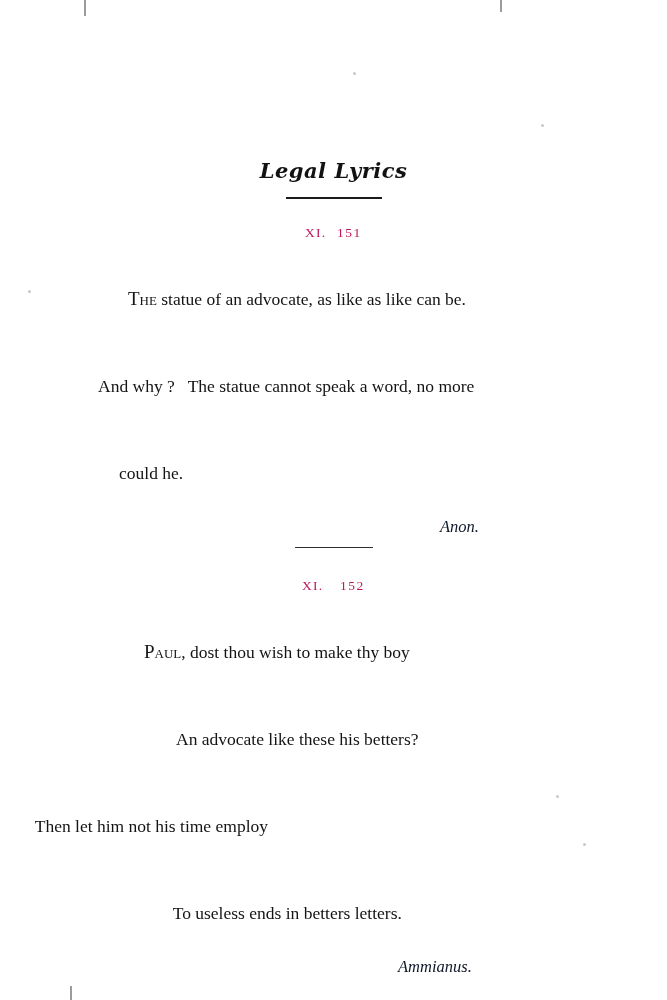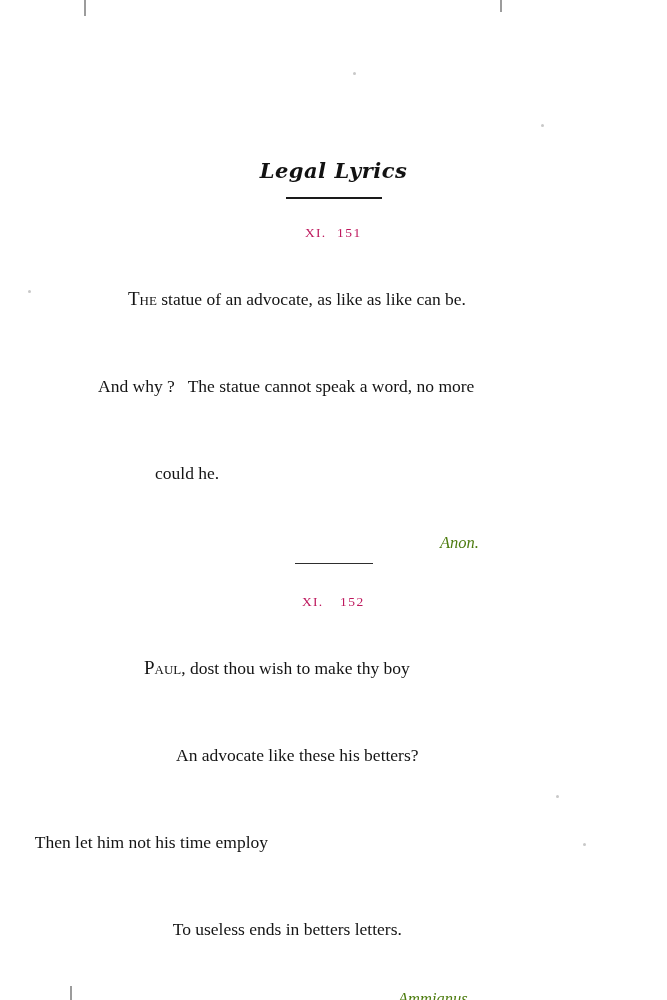--- a/index.html
+++ b/index.html
@@ -84,22 +84,21 @@
   }
   .line .sc {
     font-variant: small-caps;
     font-size: 19px;
     margin-left: 29px;
   }
 
   .attrib {
     font-style: italic;
     font-size: 16.5px;
-    color: #4d7c0f;
-    margin-top: 16px;
+    color: #0f172a;
   }
 </style>
 </head>
 <body>
 
 <div class="page">
 
   <div class="edge-mark" style="left:84px; top:0; width:2px; height:16px;"></div>
   <div class="edge-mark" style="left:500px; top:0; width:2px; height:12px;"></div>
   <div class="speck" style="left:353px; top:72px; width:3px; height:3px;"></div>
@@ -118,21 +117,21 @@
       <div class="poem-num">
         <span>XI.</span>
         <span class="num" style="margin-left:6px;">151</span>
       </div>
       <div class="line" style="padding-left:64px;">
         <span class="sc">The</span><span> statue of an advocate, as like as like can be.</span>
       </div>
       <div class="line" style="padding-left:64px;">
         <span>And why ?   The statue cannot speak a word, no more</span>
       </div>
-      <div class="line" style="padding-left:120px;">
+      <div class="line" style="padding-left:84px;">
         <span>could he.</span>
       </div>
       <div class="attrib" style="padding-left:440px;">Anon.</div>
     </div>
 
     <div class="rule thin" style="margin-top:10px;"></div>
 
     <div class="poem" style="margin-top:30px;">
       <div class="poem-num">
         <span>XI.</span>

